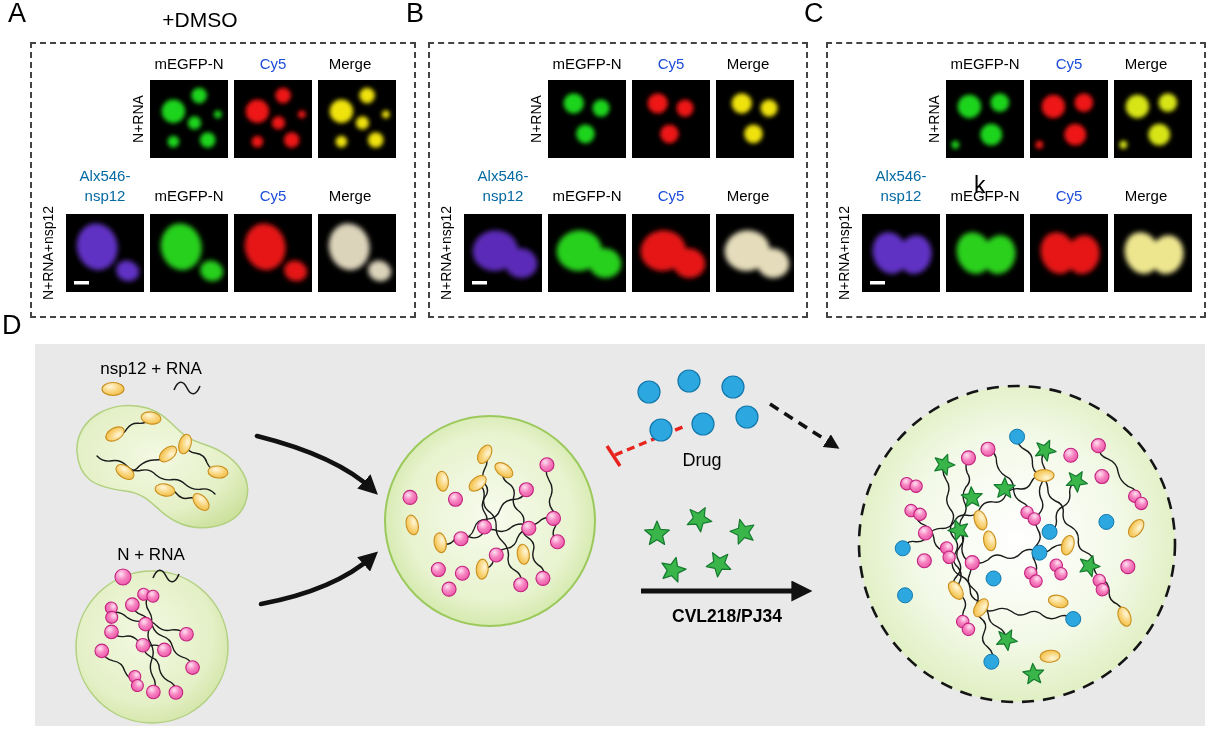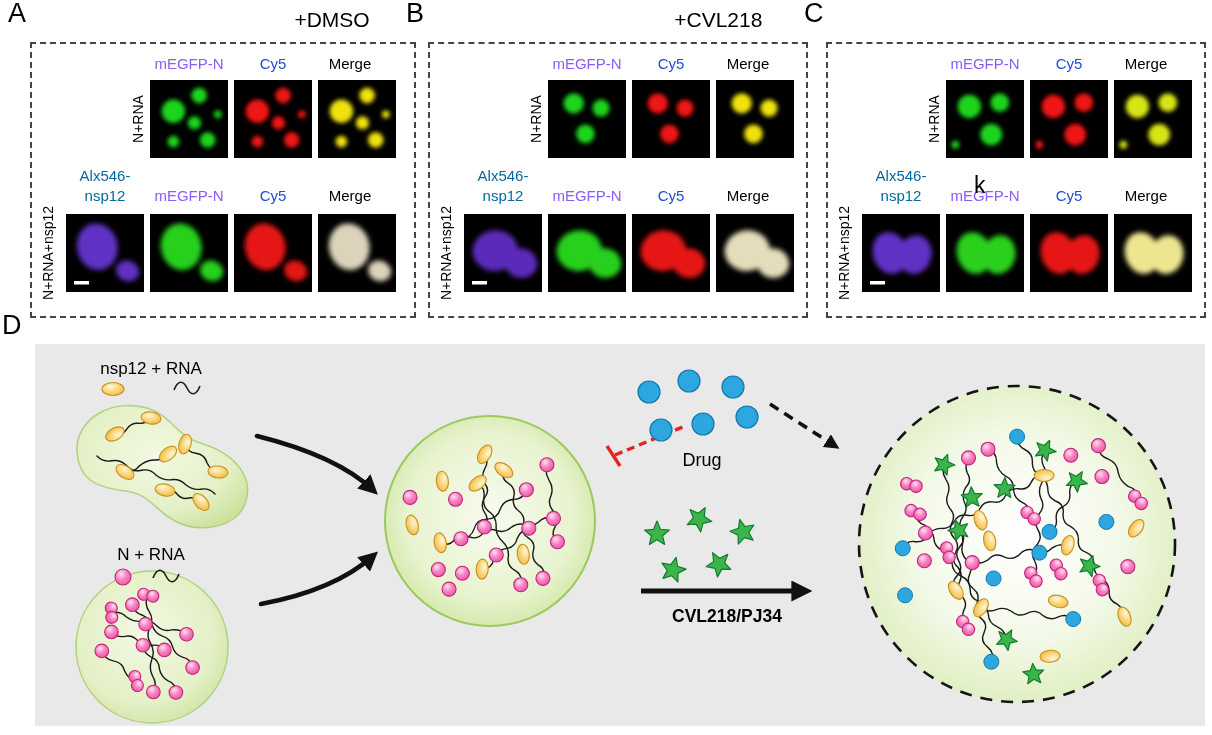--- a/index.html
+++ b/index.html
@@ -6,28 +6,28 @@
   html,body{width:1212px;height:735px}
   body{position:relative;background:#fff;font-family:"Liberation Sans",sans-serif;color:#000;overflow:hidden}
 
   .panel{position:absolute;width:386px;height:276px}
   #panel-A{left:30px;top:42px}
   #panel-B{left:428px;top:42px;width:380px}
   #panel-C{left:826px;top:42px;width:380px}
   .dashed-box{position:absolute;inset:0;border:2px dashed #444}
   .panel-letter{position:absolute;font-size:27px;line-height:1;color:#000}
   .panel .panel-letter{top:-42px;left:-22px}
-  .panel-title{position:absolute;top:-34px;left:0;width:88%;text-align:right;font-size:21px;white-space:nowrap}
+  .panel-title{position:absolute;top:-34px;left:0;width:88%;text-align:center;font-size:21px;white-space:nowrap}
 
   .ch{position:absolute;width:84px;text-align:center;font-size:15px;line-height:20px;white-space:nowrap}
   .r1lab{top:10px}
   .r2lab1{top:122px}
   .r2lab2{top:142px}
   .col1{left:31px}.col2{left:115px}.col3{left:199px}.col4{left:276px}
-  .green{color:#8b5cf6}.red{color:#1d4ed8}.purple{color:#0369a1}
+  .green{color:#000000}.red{color:#1d4ed8}.purple{color:#0369a1}
 
   svg.tile{position:absolute;width:78px;height:78px;background:#000}
   .t-r1{top:36px}.t-r2{top:170px}
   .x1{left:34px}.x2{left:118px}.x3{left:202px}.x4{left:286px}
 
   .side{position:absolute;font-size:14px;white-space:nowrap;
         transform:translate(-50%,-50%) rotate(-90deg)}
   .stray-k{position:absolute;left:146px;top:130px;font-size:23px;line-height:1;z-index:5;color:#000}
 
   #letter-D{position:absolute;left:2px;top:312px;font-size:27px;line-height:1}
@@ -150,21 +150,20 @@
         <g filter="url(#bf6)">
           <ellipse cx="31.200000000000003" cy="32.76" rx="20.28" ry="23.4" fill="#dbd3ba" transform="rotate(-12 31.200000000000003 32.76)"></ellipse>
           <ellipse cx="61.620000000000005" cy="56.94" rx="11.7" ry="10.14" fill="#dbd3ba" transform="rotate(18 61.620000000000005 56.94)"></ellipse>
         </g>
       </svg>
   </div>
 </section>
 
 <section class="panel" id="panel-B">
   <div class="panel-letter">B</div>
-  <div class="panel-title">+CVL218</div>
   <div class="dashed-box">
     <div class="ch green r1lab col2">mEGFP-N</div>
     <div class="ch red r1lab col3">Cy5</div>
     <div class="ch r1lab col4">Merge</div>
     <div class="side" style="left:106px;top:75px">N+RNA</div>
     <svg class="tile t-r1 x2" viewBox="0 0 78 78">
         <defs>
           <filter id="bf7" x="-40%" y="-40%" width="180%" height="180%">
             <feGaussianBlur stdDeviation="2"></feGaussianBlur>
           </filter>

